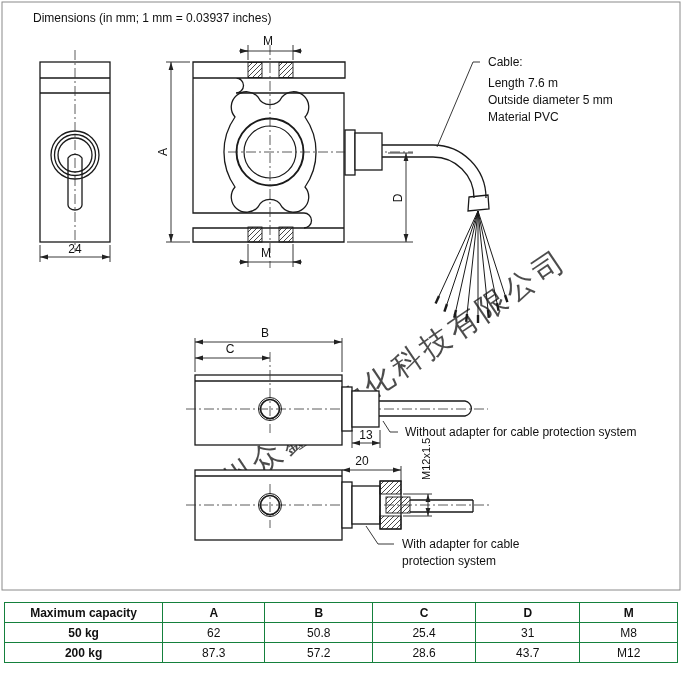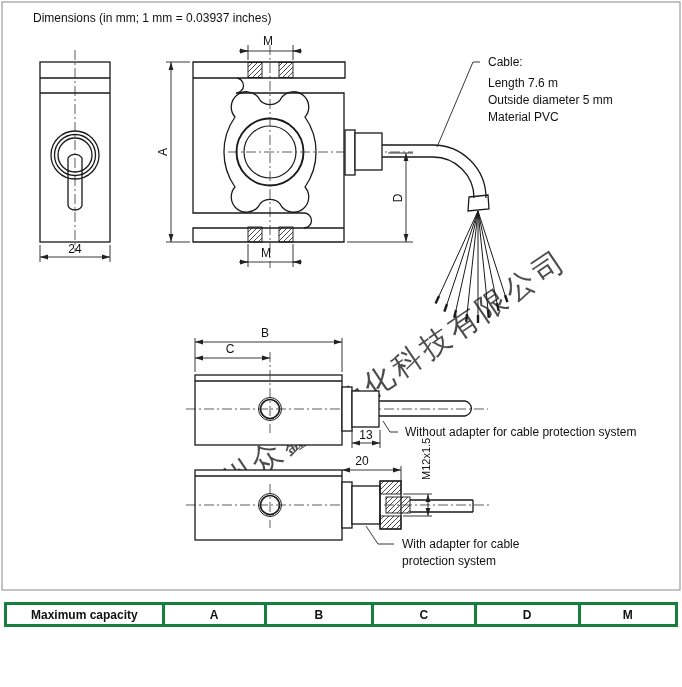--- a/index.html
+++ b/index.html
@@ -12,21 +12,21 @@
   .outline{fill:#ffffff;stroke:#1a1a1a;stroke-width:1.3;}
   .oline{fill:none;stroke:#1a1a1a;stroke-width:1.3;}
   .thin{fill:none;stroke:#222222;stroke-width:0.9;}
   .center{fill:none;stroke:#333333;stroke-width:0.8;stroke-dasharray:10 3 2 3;}
   .dim{fill:none;stroke:#222222;stroke-width:0.9;}
   .hatchbox{fill:url(#hatch);stroke:#1a1a1a;stroke-width:0.9;}
   .wire{fill:none;stroke:#1a1a1a;stroke-width:1;}
   .wiretip{fill:none;stroke:#1a1a1a;stroke-width:2.4;}
   #spec-table{position:absolute;left:4px;top:602px;width:674px;border-collapse:collapse;
     table-layout:fixed;}
-  #spec-table th,#spec-table td{border:3px solid #15803d;height:19px;text-align:center;
+  #spec-table th,#spec-table td{border:1px solid #15803d;height:19px;text-align:center;
     font-size:12px;padding:0;color:#111;margin-left:6px;}
   #spec-table th{font-weight:bold;}
   #spec-table td.rowhead{font-weight:bold;}
   .c0{width:23.5%;} .c1{width:15.2%;} .c2{width:16.0%;} .c3{width:15.3%;} .c4{width:15.5%;} .c5{width:14.5%;}
 </style>
 </head>
 <body>
 
 <div id="stage">
 
@@ -200,16 +200,32 @@
     <tr>
       <th>Maximum capacity</th>
       <th>A</th>
       <th>B</th>
       <th>C</th>
       <th>D</th>
       <th>M</th>
     </tr>
   </thead>
   <tbody>
+    <tr>
+      <td class="rowhead">50 kg</td>
+      <td>62</td>
+      <td>50.8</td>
+      <td>25.4</td>
+      <td>31</td>
+      <td>M8</td>
+    </tr>
+    <tr>
+      <td class="rowhead">200 kg</td>
+      <td>87.3</td>
+      <td>57.2</td>
+      <td>28.6</td>
+      <td>43.7</td>
+      <td>M12</td>
+    </tr>
   </tbody>
 </table>
 
 </div>
 
 </body></html>

